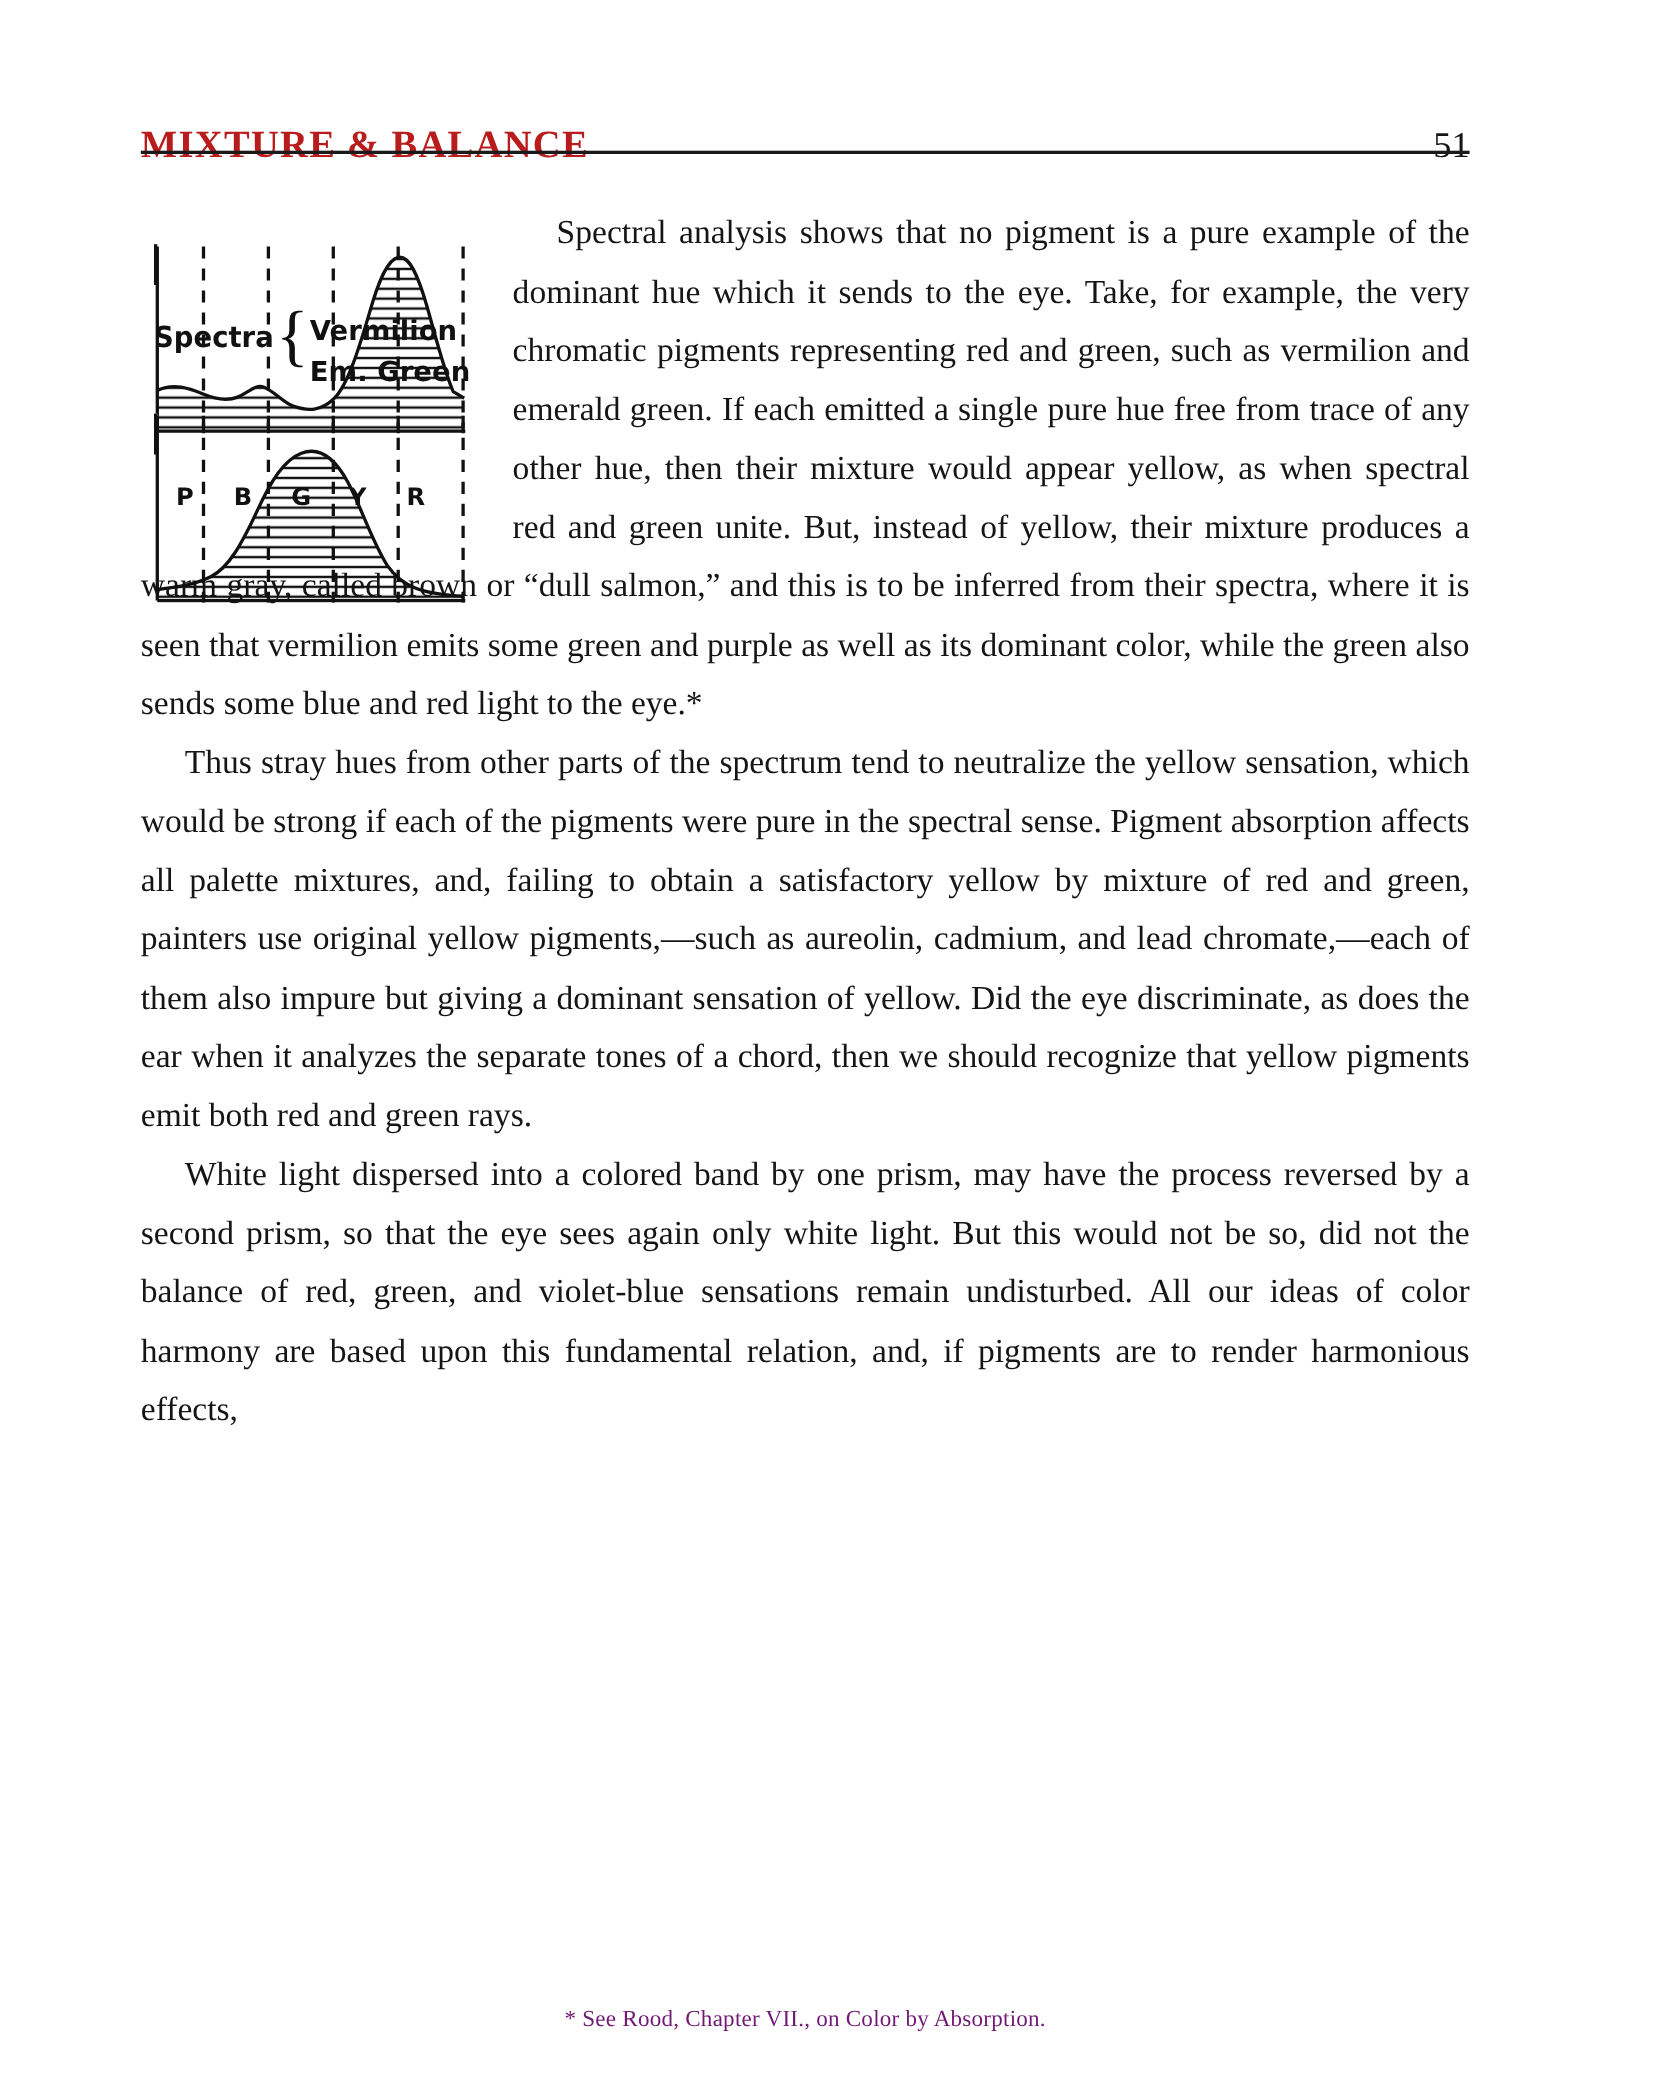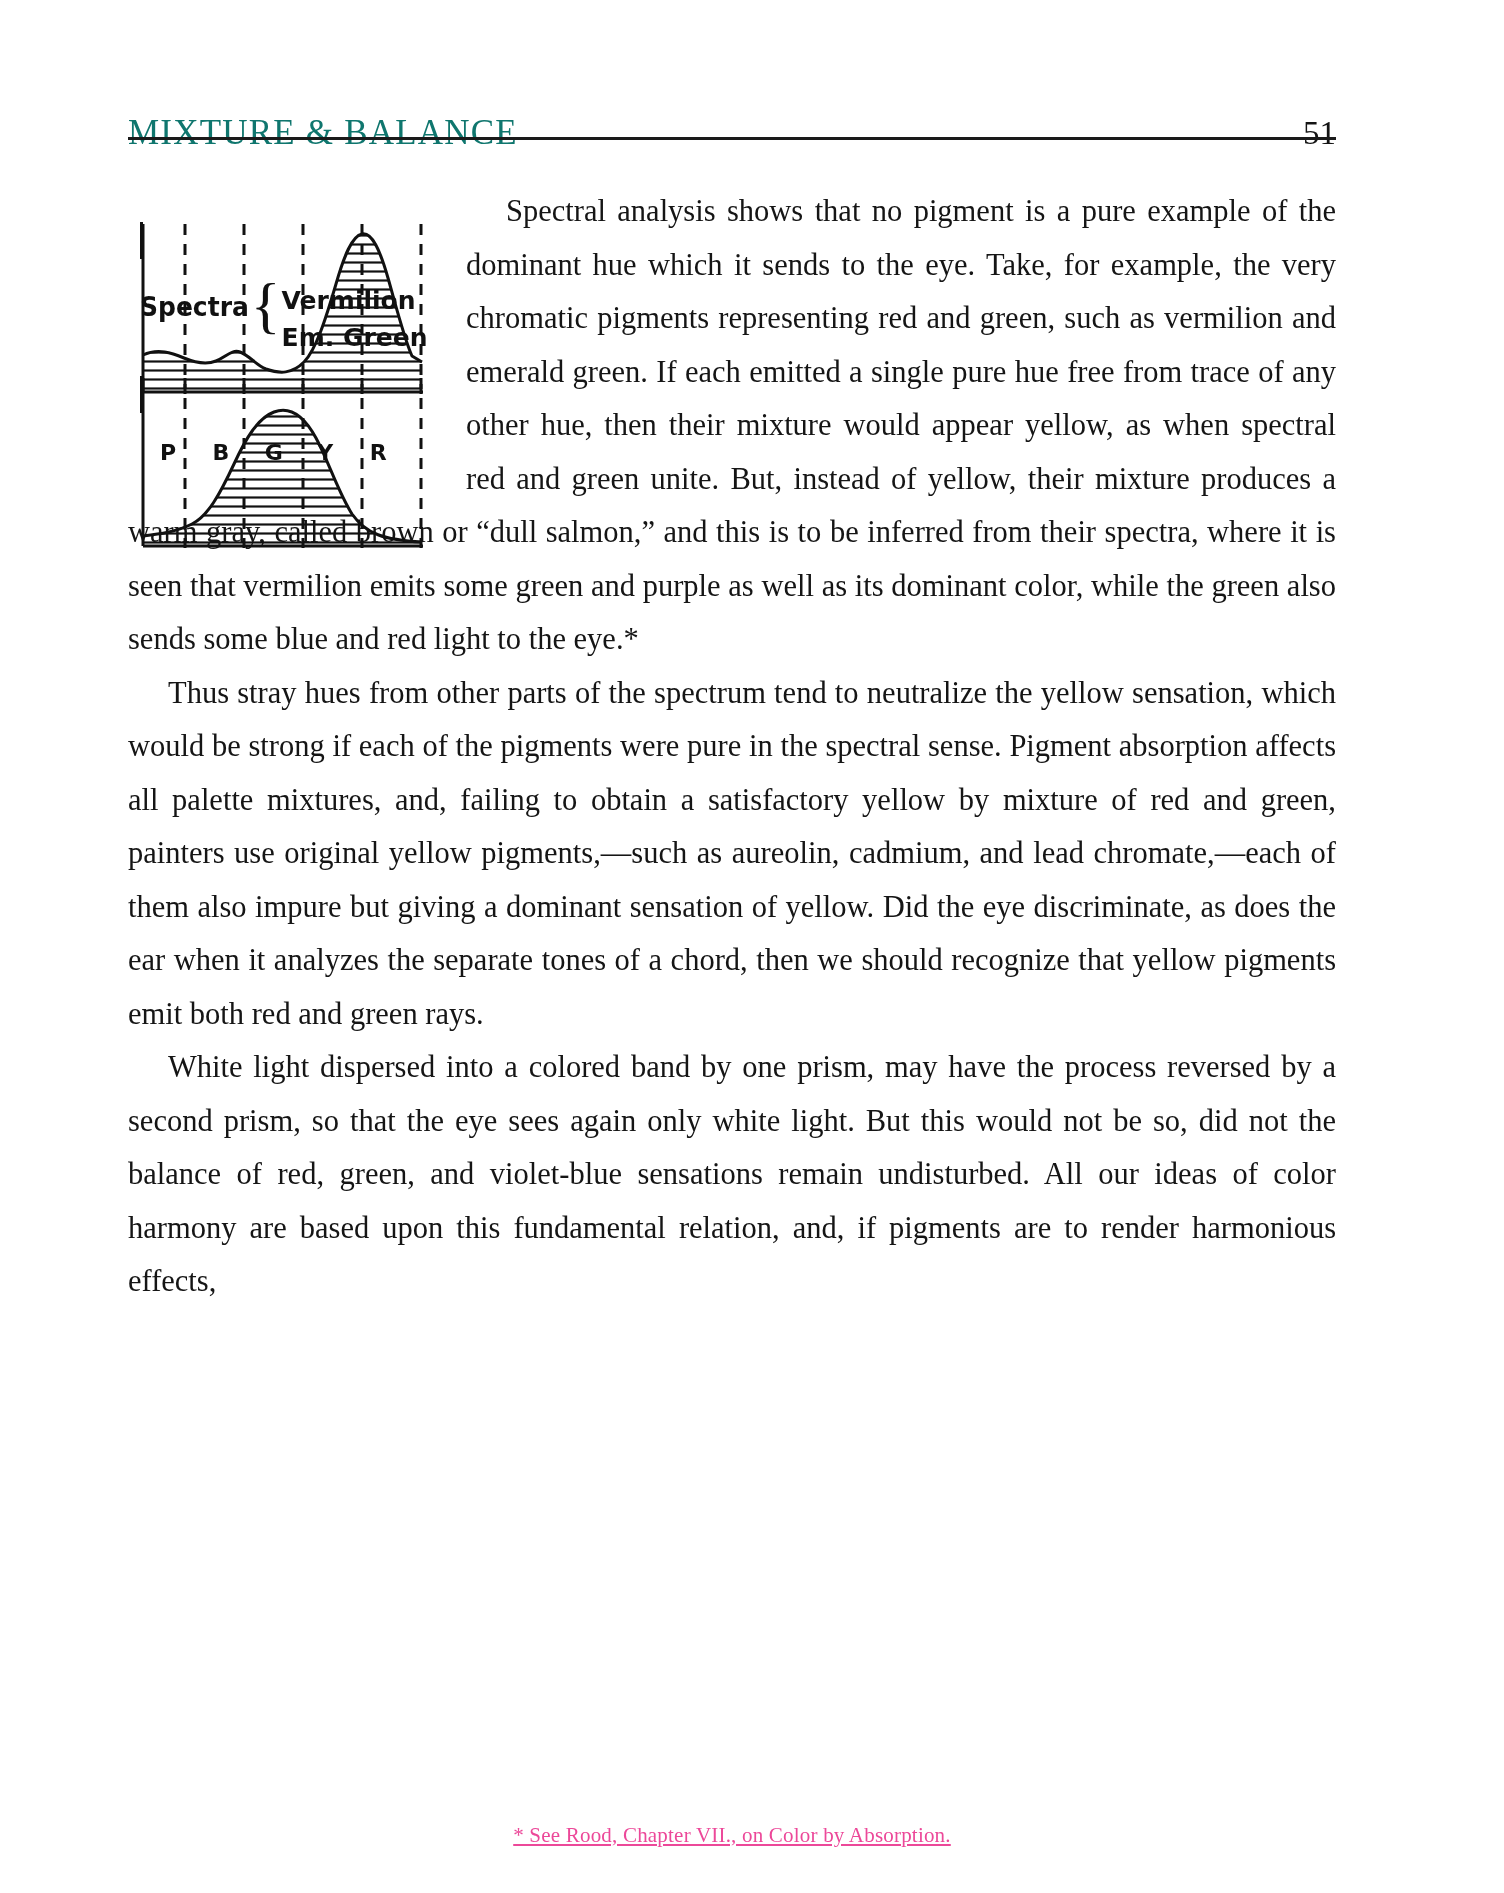--- a/index.html
+++ b/index.html
@@ -30,22 +30,22 @@
     left: 128px;
     top: 88px;
     width: 1208px;
     display: flex;
     align-items: baseline;
     justify-content: space-between;
   }
   .header-title {
     font-size: 35px;
     letter-spacing: 1.2px;
-    font-weight: 400;
-    color: #0f766e;
+    font-weight: 700;
+    color: #b91c1c;
     white-space: nowrap;
   }
   .header-page {
     font-size: 33px;
     color: #141414;
     margin-top: 27px;
   }
   .header-rule {
     position: absolute;
     left: 128px;
@@ -143,23 +143,22 @@
   }
 
   
   .footnote {
     position: absolute;
     left: 128px;
     top: 1823px;
     width: 1208px;
     text-align: center;
     font-size: 21px;
-    color: #ec4899;
+    color: #701a75;
     letter-spacing: 0.2px;
-    text-decoration: underline;
   }
 </style>
 </head>
 <body>
 
 <div class="page">
 
   <div class="header">
     <div class="header-title">MIXTURE &amp; BALANCE</div>
     <div class="header-page">51</div>

